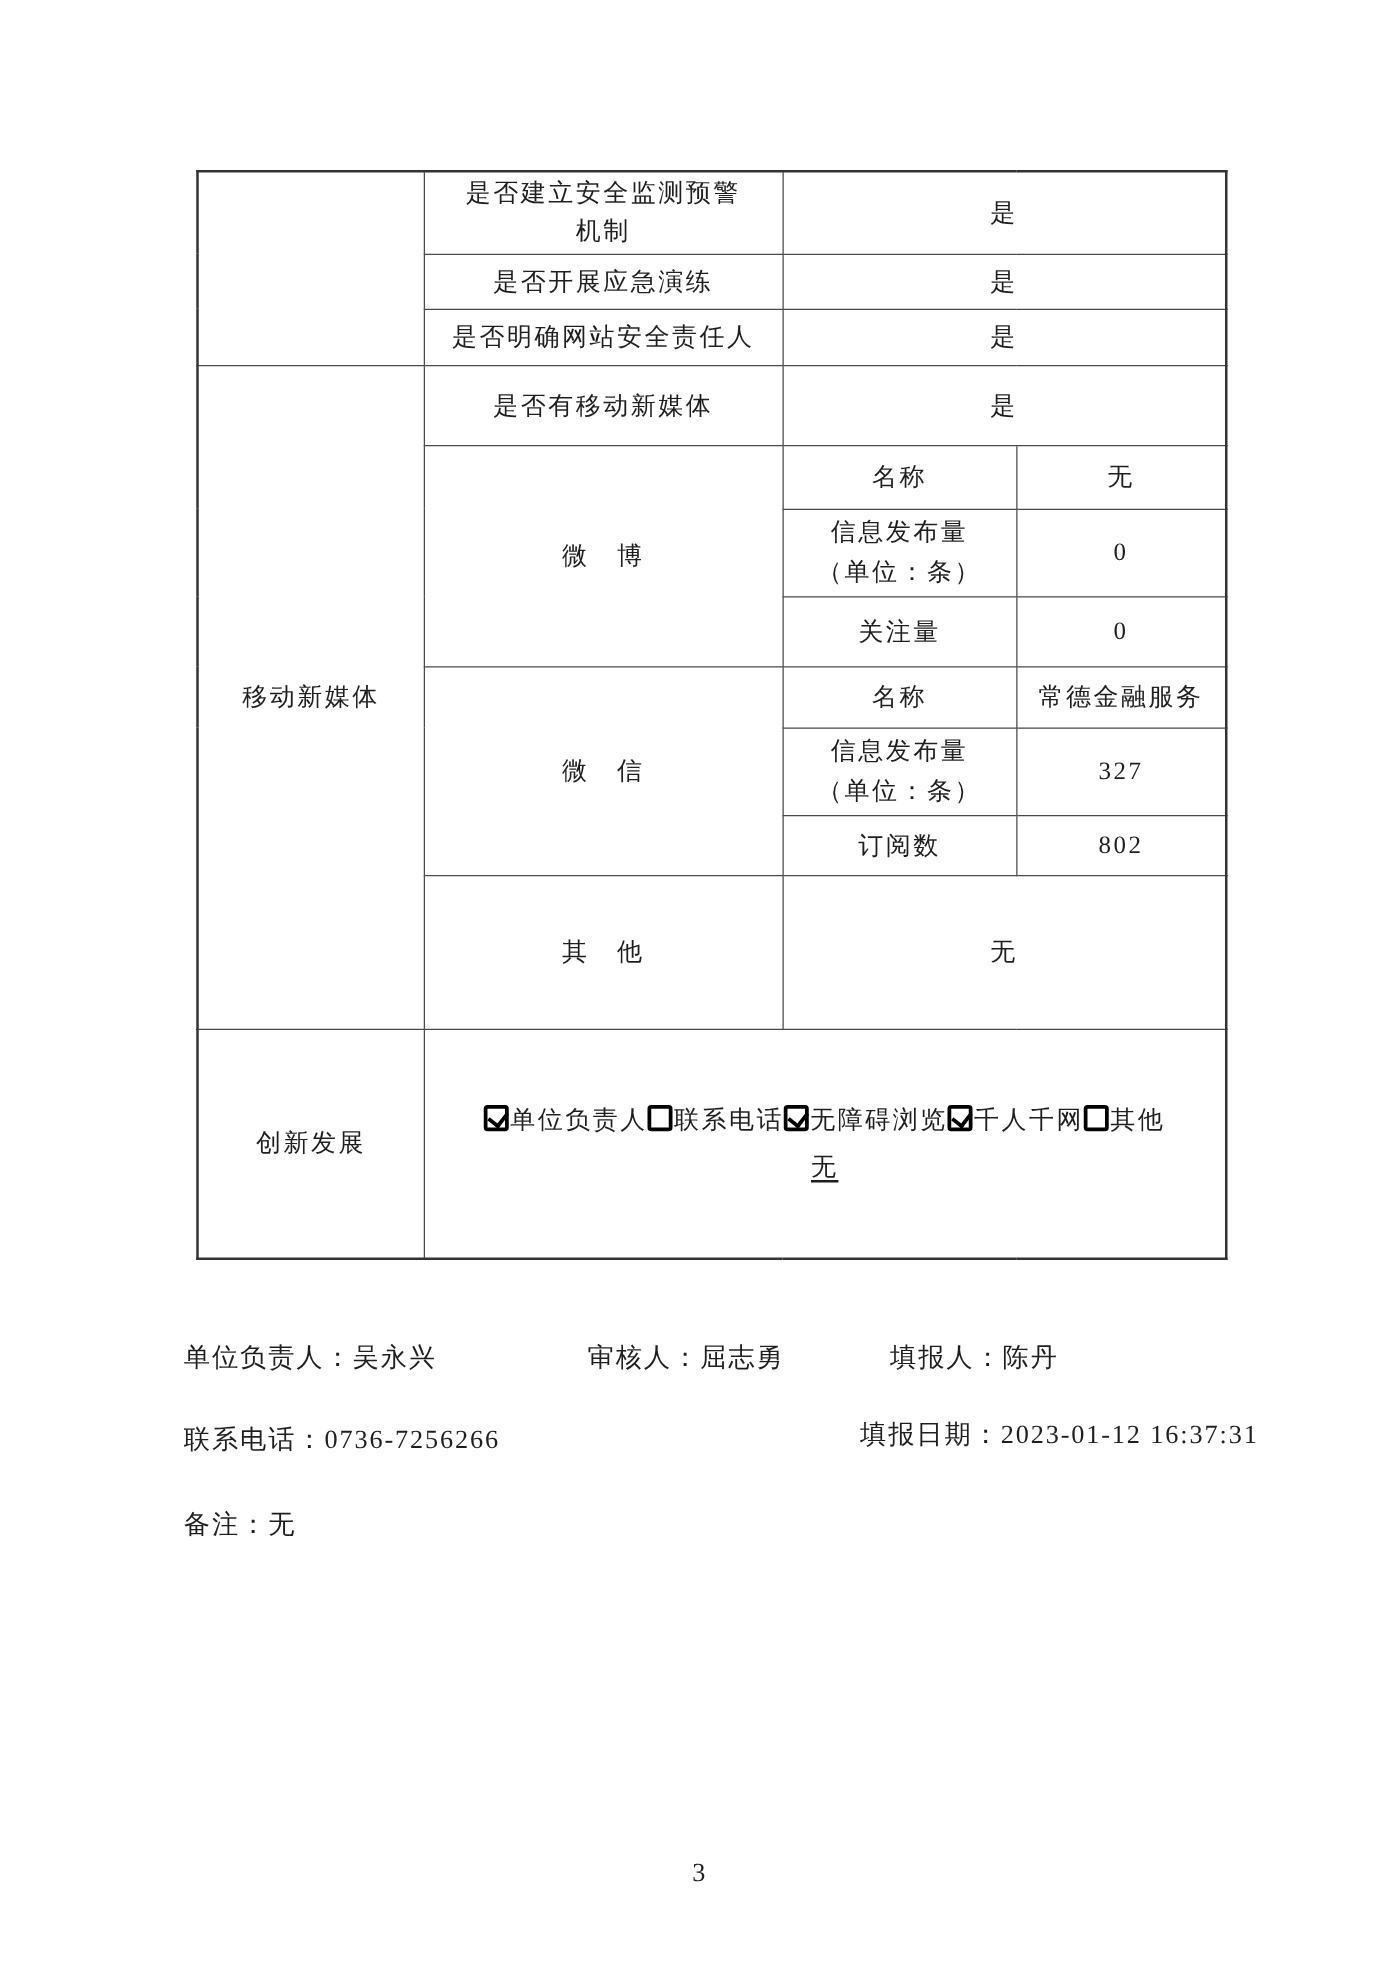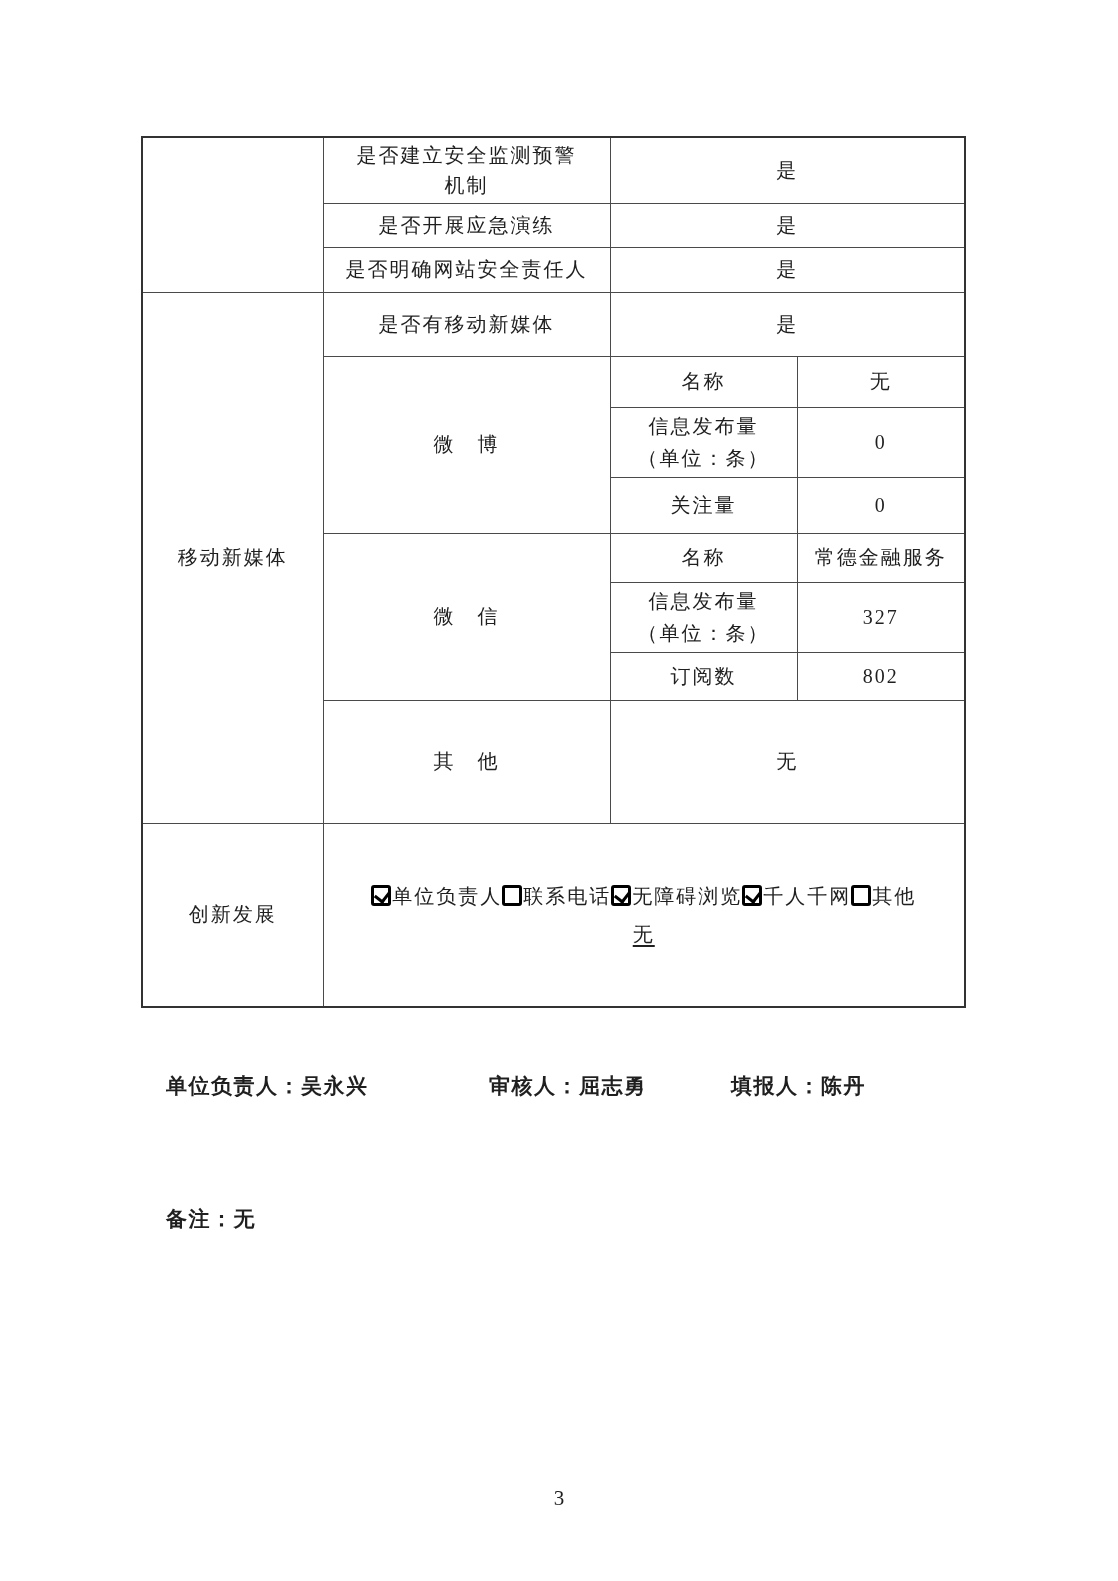--- a/index.html
+++ b/index.html
@@ -8,21 +8,21 @@
     width:1118px; height:1581px;
     margin:0 auto;
     background:#ffffff;
     font-family:"Liberation Serif","DejaVu Serif",serif;
     color:#1f1f1f;
     overflow:hidden;
   }
 
   
   table.report {
-    position:absolute; left:141px; top:136px;
+    position:absolute; left:157px; top:136px;
     border-collapse:collapse; table-layout:fixed;
     border:2px solid #333333;
     padding-left:23px;
   }
   table.report td {
     border:1px solid #4a4a4a;
     text-align:center; vertical-align:middle;
     font-size:20px; letter-spacing:2px;
     padding:0;
     overflow:hidden;
@@ -53,22 +53,22 @@
     width:8px; height:11px;
     border-right:3.5px solid #000;
     border-bottom:3.5px solid #000;
     transform:rotate(38deg);
   }
   .u { text-decoration:underline; text-underline-offset:4px; }
 
   
   .ftxt {
     position:absolute;
-    font-weight:bold; font-size:21px;
-    letter-spacing:1.5px; white-space:nowrap;margin-left:19px;
+    font-weight:normal; font-size:21px;
+    letter-spacing:1.5px; white-space:nowrap;
   }
   .page-num {
     position:absolute; left:0; top:1486px; width:1118px;
     text-align:center; font-size:21px; letter-spacing:0;
   }
 </style>
 </head>
 <body>
 
 <div class="page">
@@ -157,17 +157,19 @@
         </div>
       </td>
     </tr>
   </tbody>
     </table>
 
   <span class="ftxt" style="left:147px; top:1072px;">单位负责人：吴永兴</span>
   <span class="ftxt" style="left:470px; top:1072px;">审核人：屈志勇</span>
   <span class="ftxt" style="left:712px; top:1072px;">填报人：陈丹</span>
 
+  <span class="ftxt" style="left:147px; top:1137px;">联系电话：0736-7256266</span>
+  <span class="ftxt" style="left:688px; top:1133px;">填报日期：2023-01-12 16:37:31</span>
 
   <span class="ftxt" style="left:147px; top:1205px;">备注：无</span>
 
   <div class="page-num">3</div>
 </div>
 
 </body></html>

